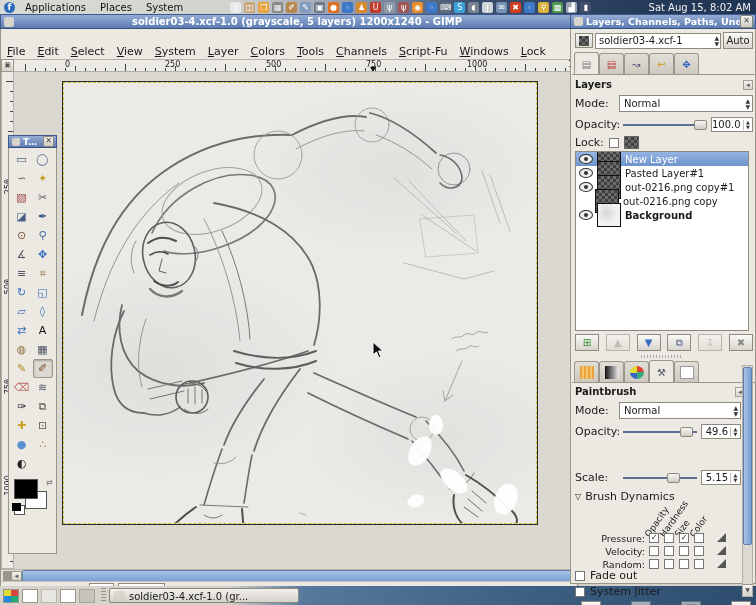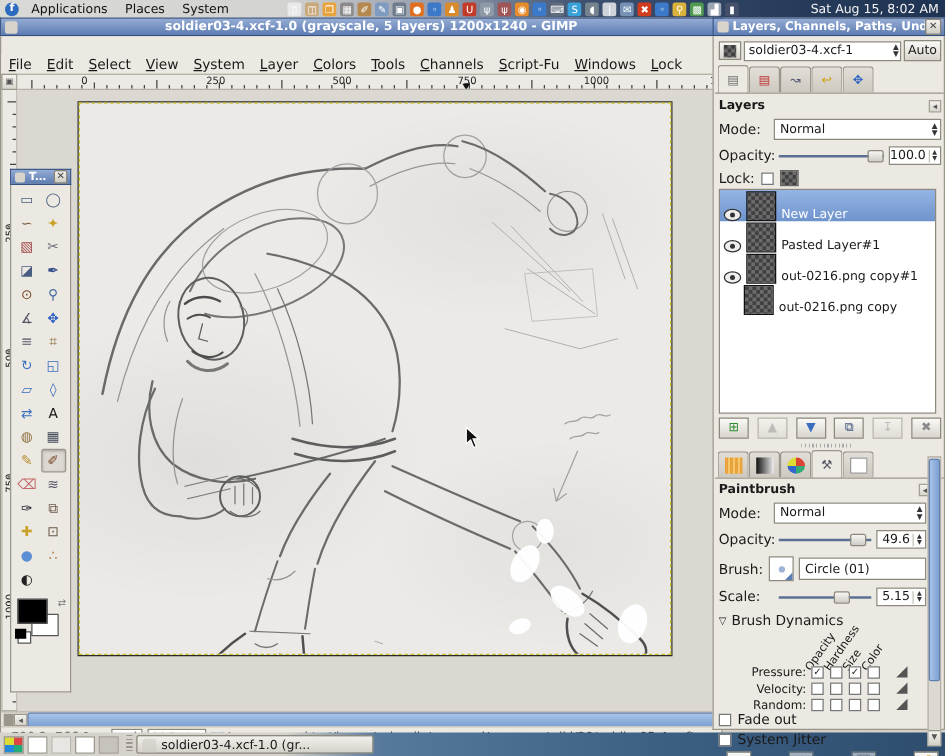--- a/index.html
+++ b/index.html
@@ -83,21 +83,21 @@
   .spinbox .num{flex:1;text-align:right;padding-right:2px;}
   .spinbox .arr{width:9px;font-size:5px;line-height:5px;color:#333;border-left:1px solid #c5c1b6;text-align:center;}
   .checkbox{width:10px;height:10px;background:#fff;border:1px solid #777;box-sizing:border-box;font-size:8px;line-height:8px;text-align:center;color:#222;flex:none;}
   .checker{background:conic-gradient(#6b6b6b 25%,#404040 0 50%,#6b6b6b 0 75%,#404040 0) 0 0/6px 6px;}
   
   .dtab{width:25px;height:21px;background:linear-gradient(#e2dfd8,#cdc9c0);border:1px solid #9a968a;border-bottom:none;box-sizing:border-box;display:flex;align-items:center;justify-content:center;border-radius:3px 3px 0 0;}
   .dtab.active{background:#ece9e2;height:23px;}
   .tab-ic{width:14px;height:13px;font-size:10px;line-height:13px;text-align:center;}
   
   #layer-list{position:absolute;left:4px;top:122px;width:174px;height:180px;background:#fff;border:1px solid #8d897d;box-sizing:border-box;overflow:hidden;}
-  .layer-row{height:25px;display:flex;align-items:flex-end;gap:4px;padding-left:3px;}
+  .layer-row{height:14px;display:flex;align-items:center;gap:4px;padding-left:3px;}
   .layer-row.sel{background:linear-gradient(#94b4e4,#6f94cc);color:#fff;}
   .eye{width:12px;height:8px;border:1px solid #333;border-radius:50%;position:relative;flex:none;background:#eee;}
   .eye::after{content:"";position:absolute;left:3.5px;top:1.5px;width:4px;height:4px;border-radius:50%;background:#333;}
   .eye-blank{width:12px;height:8px;flex:none;}
   .thumb{width:24px;height:24px;border:1px solid #111;box-sizing:border-box;flex:none;}
   .thumb.light{background:radial-gradient(circle at 40% 40%, rgba(0,0,0,.12), transparent 60%),#f4f3f1;}
   .layer-name{font-size:10px;white-space:nowrap;}
   .dyn-head{position:absolute;font-size:9px;transform:rotate(-55deg);transform-origin:left bottom;white-space:nowrap;}
   .tri{width:0;height:0;border-left:9px solid transparent;border-bottom:9px solid #555;margin-left:6px;}
   
@@ -548,20 +548,25 @@
         <div class="layer-row">
           <span class="eye"></span>
           <span class="thumb checker"></span>
           <span class="layer-name">out-0216.png copy#1</span>
         </div>
         <div class="layer-row">
           <span class="eye-blank"></span>
           <span class="thumb checker"></span>
           <span class="layer-name">out-0216.png copy</span>
         </div>
+        <div class="layer-row">
+          <span class="eye"></span>
+          <span class="thumb light"></span>
+          <span class="layer-name" style="font-weight: bold;">Background</span>
+        </div>
       </div>
 
     <div class="row" style="top:305px;width:178px;justify-content:space-between;" id="layer-buttons">
         <span class="gtk-btn" style="width: 24px; height: 17px; color: rgb(46, 139, 46);">⊞</span>
         <span class="gtk-btn" style="width: 24px; height: 17px; color: rgb(153, 153, 153); opacity: 0.55;">▲</span>
         <span class="gtk-btn" style="width: 24px; height: 17px; color: rgb(58, 111, 191);">▼</span>
         <span class="gtk-btn" style="width: 24px; height: 17px; color: rgb(74, 94, 130);">⧉</span>
         <span class="gtk-btn" style="width: 24px; height: 17px; color: rgb(153, 153, 153); opacity: 0.55;">↧</span>
         <span class="gtk-btn" style="width: 24px; height: 17px; color: rgb(138, 138, 138);">✖</span>
       </div>
@@ -605,30 +610,20 @@
       <span class="slider" style="flex:1;">
         <span class="track"></span>
           <span class="handle" id="op2-handle" style="left: calc(93% - 12px);"></span>
       </span>
       <span class="field spinbox" style="width:40px;margin-left:4px;">
         <span class="num">49.6</span>
         <span class="arr">▲<br>▼</span>
       </span>
     </div>
 
-    <div class="row" style="top:416px;width:166px;">
-      <span style="width:40px;">Brush:</span>
-      <span class="gtk-btn" style="width:20px;height:20px;background:#fff;position:relative;">
-        <span style="position:absolute;left:7px;top:7px;width:5px;height:5px;border-radius:50%;background:#9db4d8;"></span>
-        <span style="position:absolute;right:0;bottom:0;width:0;height:0;border-left:6px solid transparent;border-bottom:6px solid #5b7fb4;"></span>
-      </span>
-      <span class="field" style="flex:1;height:18px;margin-left:4px;padding-left:4px;">
-        <span>Circle (01)</span>
-      </span>
-    </div>
 
     <div class="row" style="top:441px;width:166px;">
       <span style="width:48px;">Scale:</span>
       <span class="slider" style="flex:1;">
         <span class="track"></span>
           <span class="handle" id="scale-handle" style="left: calc(72% - 9px);"></span>
       </span>
       <span class="field spinbox" style="width:40px;margin-left:4px;">
         <span class="num">5.15</span>
         <span class="arr">▲<br>▼</span>

